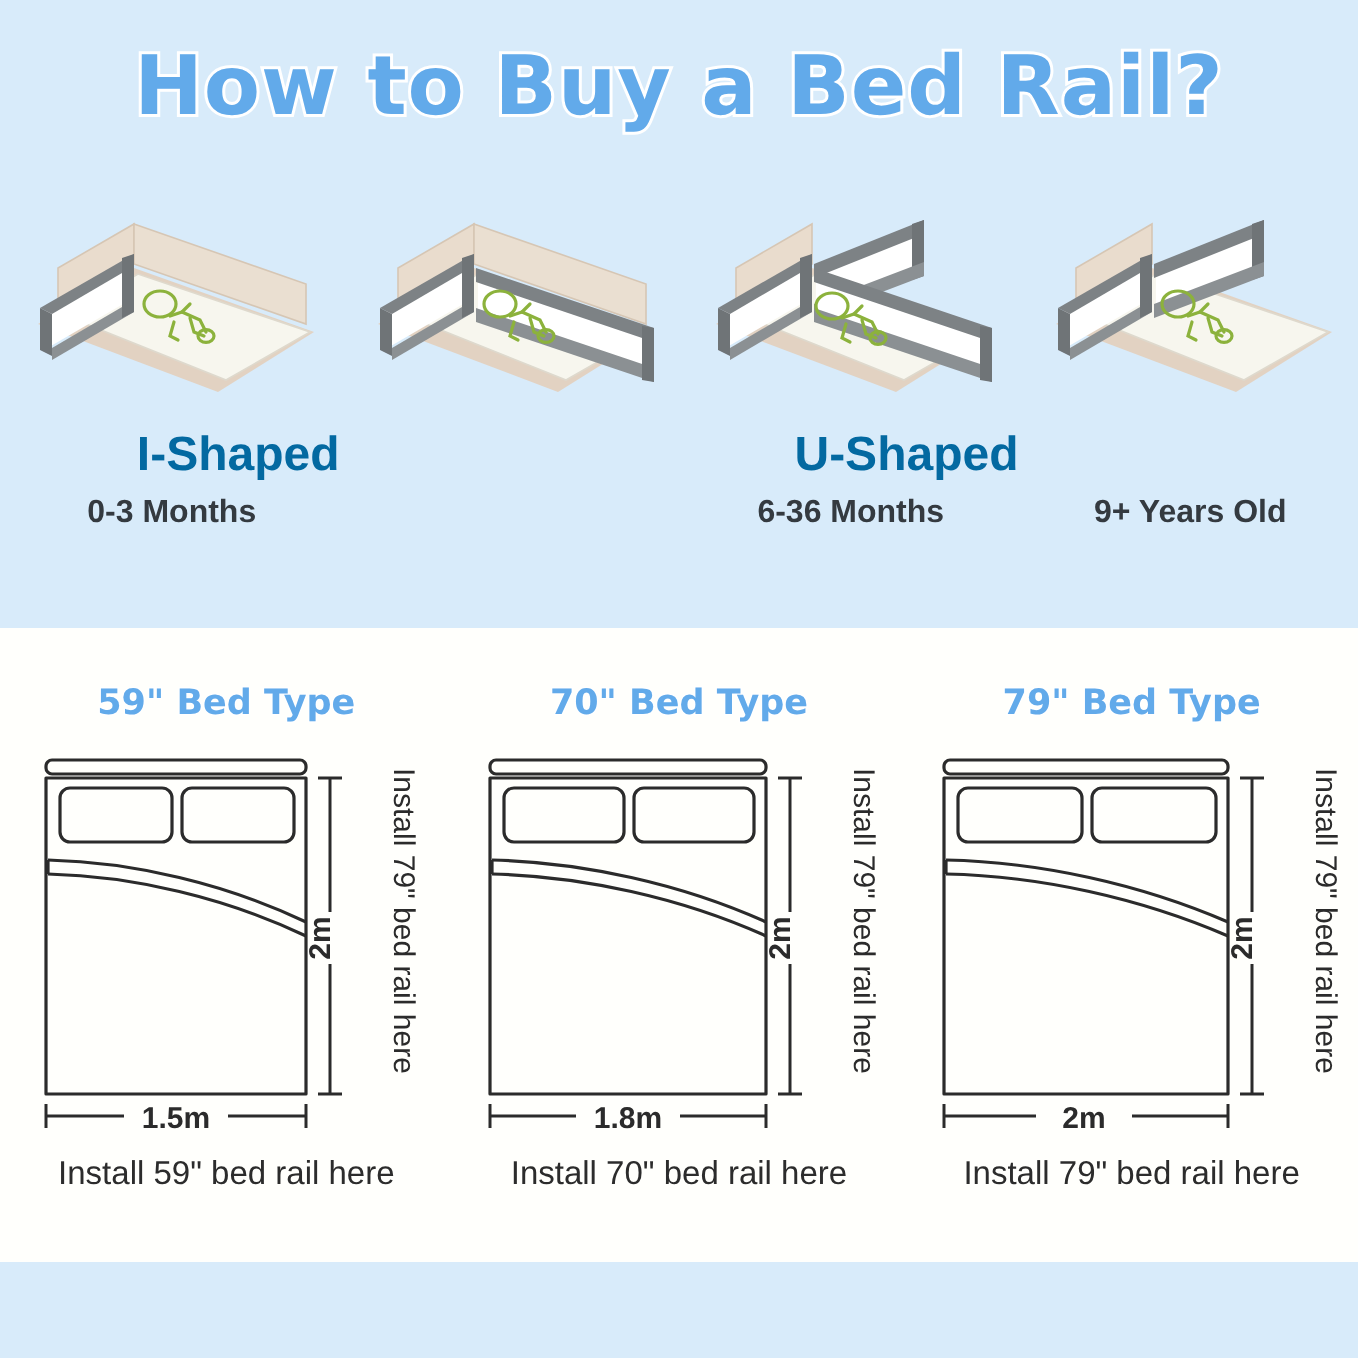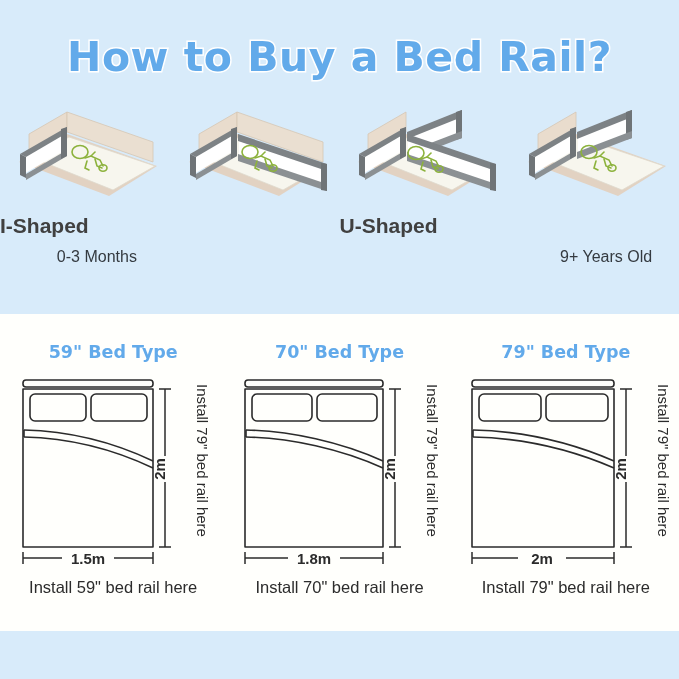--- a/index.html
+++ b/index.html
@@ -32,21 +32,21 @@
   .band-bottom {
     position: absolute;
     left: 0; top: 631px;
     width: 679px; height: 48px;
     background: #d8ebfa;
   }
 
   
   .title {
     position: absolute;
-    left: 0; top: 33px;
+    left: 0; top: 19px;
     width: 679px;
     text-align: center;
     font-size: 41px;
     font-weight: 700;
     letter-spacing: 0.5px;
     color: #62aaea;
     -webkit-text-stroke: 3px #ffffff;
     paint-order: stroke fill;
     font-family: "DejaVu Sans", sans-serif;
     white-space: nowrap;
@@ -70,34 +70,34 @@
     top: 0;
     transform: translateX(-50%);
     width: 160px;
     height: 100px;
   }
   .bed-name {
     position: absolute;
     left: 0;
     top: 110px;
     width: 100%;
-    text-align: left;
-    font-size: 21px;
+    text-align: right;
+    font-size: 24px;
     font-weight: 700;
-    color: #404040;
+    color: #0369a1;
     white-space: nowrap;
   }
   .bed-age {
     position: absolute;
-    left: 12px;
+    left: 1px;
     top: 144px;
     width: 100%;
     text-align: center;
     font-size: 16px;
-    font-weight: 400;
+    font-weight: 700;
     color: #343a40;
     white-space: nowrap;
   }
 
   
   .types-row {
     position: absolute;
     left: 0; top: 320px;
     width: 679px; height: 300px;
     display: flex;
@@ -245,20 +245,21 @@
         <g stroke="#8cb23c" stroke-width="1.6" fill="none" stroke-linecap="round">
           <ellipse cx="72" cy="49" rx="8" ry="6.5"></ellipse>
           <path d="M77 55 L83 53 L92 57 L95 63"></path>
           <path d="M79 58 L77 65 L81 67"></path>
           <path d="M87 56 L89 63 L94 65"></path>
           <ellipse cx="95" cy="65" rx="4" ry="3.2"></ellipse>
           <path d="M83 53 L87 49"></path>
         </g>
       </svg>
       <div class="bed-name">U-Shaped</div>
+      <div class="bed-age">6-36 Months</div>
     </div>
 
     <div class="bed-cell">
       <svg class="bed-art" viewBox="0 0 160 100">
         <polygon points="14,58 62,30 152,62 104,92" fill="#e2d2c2"></polygon>
         <polygon points="24,50 62,28 62,8 24,30" fill="#e9dccd" stroke="#d6c6b4" stroke-width="0.8"></polygon>
         <polygon points="28,54 64,33 150,62 108,86" fill="#f7f6ee" stroke="#ded9cd" stroke-width="0.8"></polygon>
 
         <polygon points="64,32 116,10 116,30 64,52" fill="#ffffff"></polygon>
         <polygon points="63,28 118,6 118,13 63,35" fill="#7d8285"></polygon>

